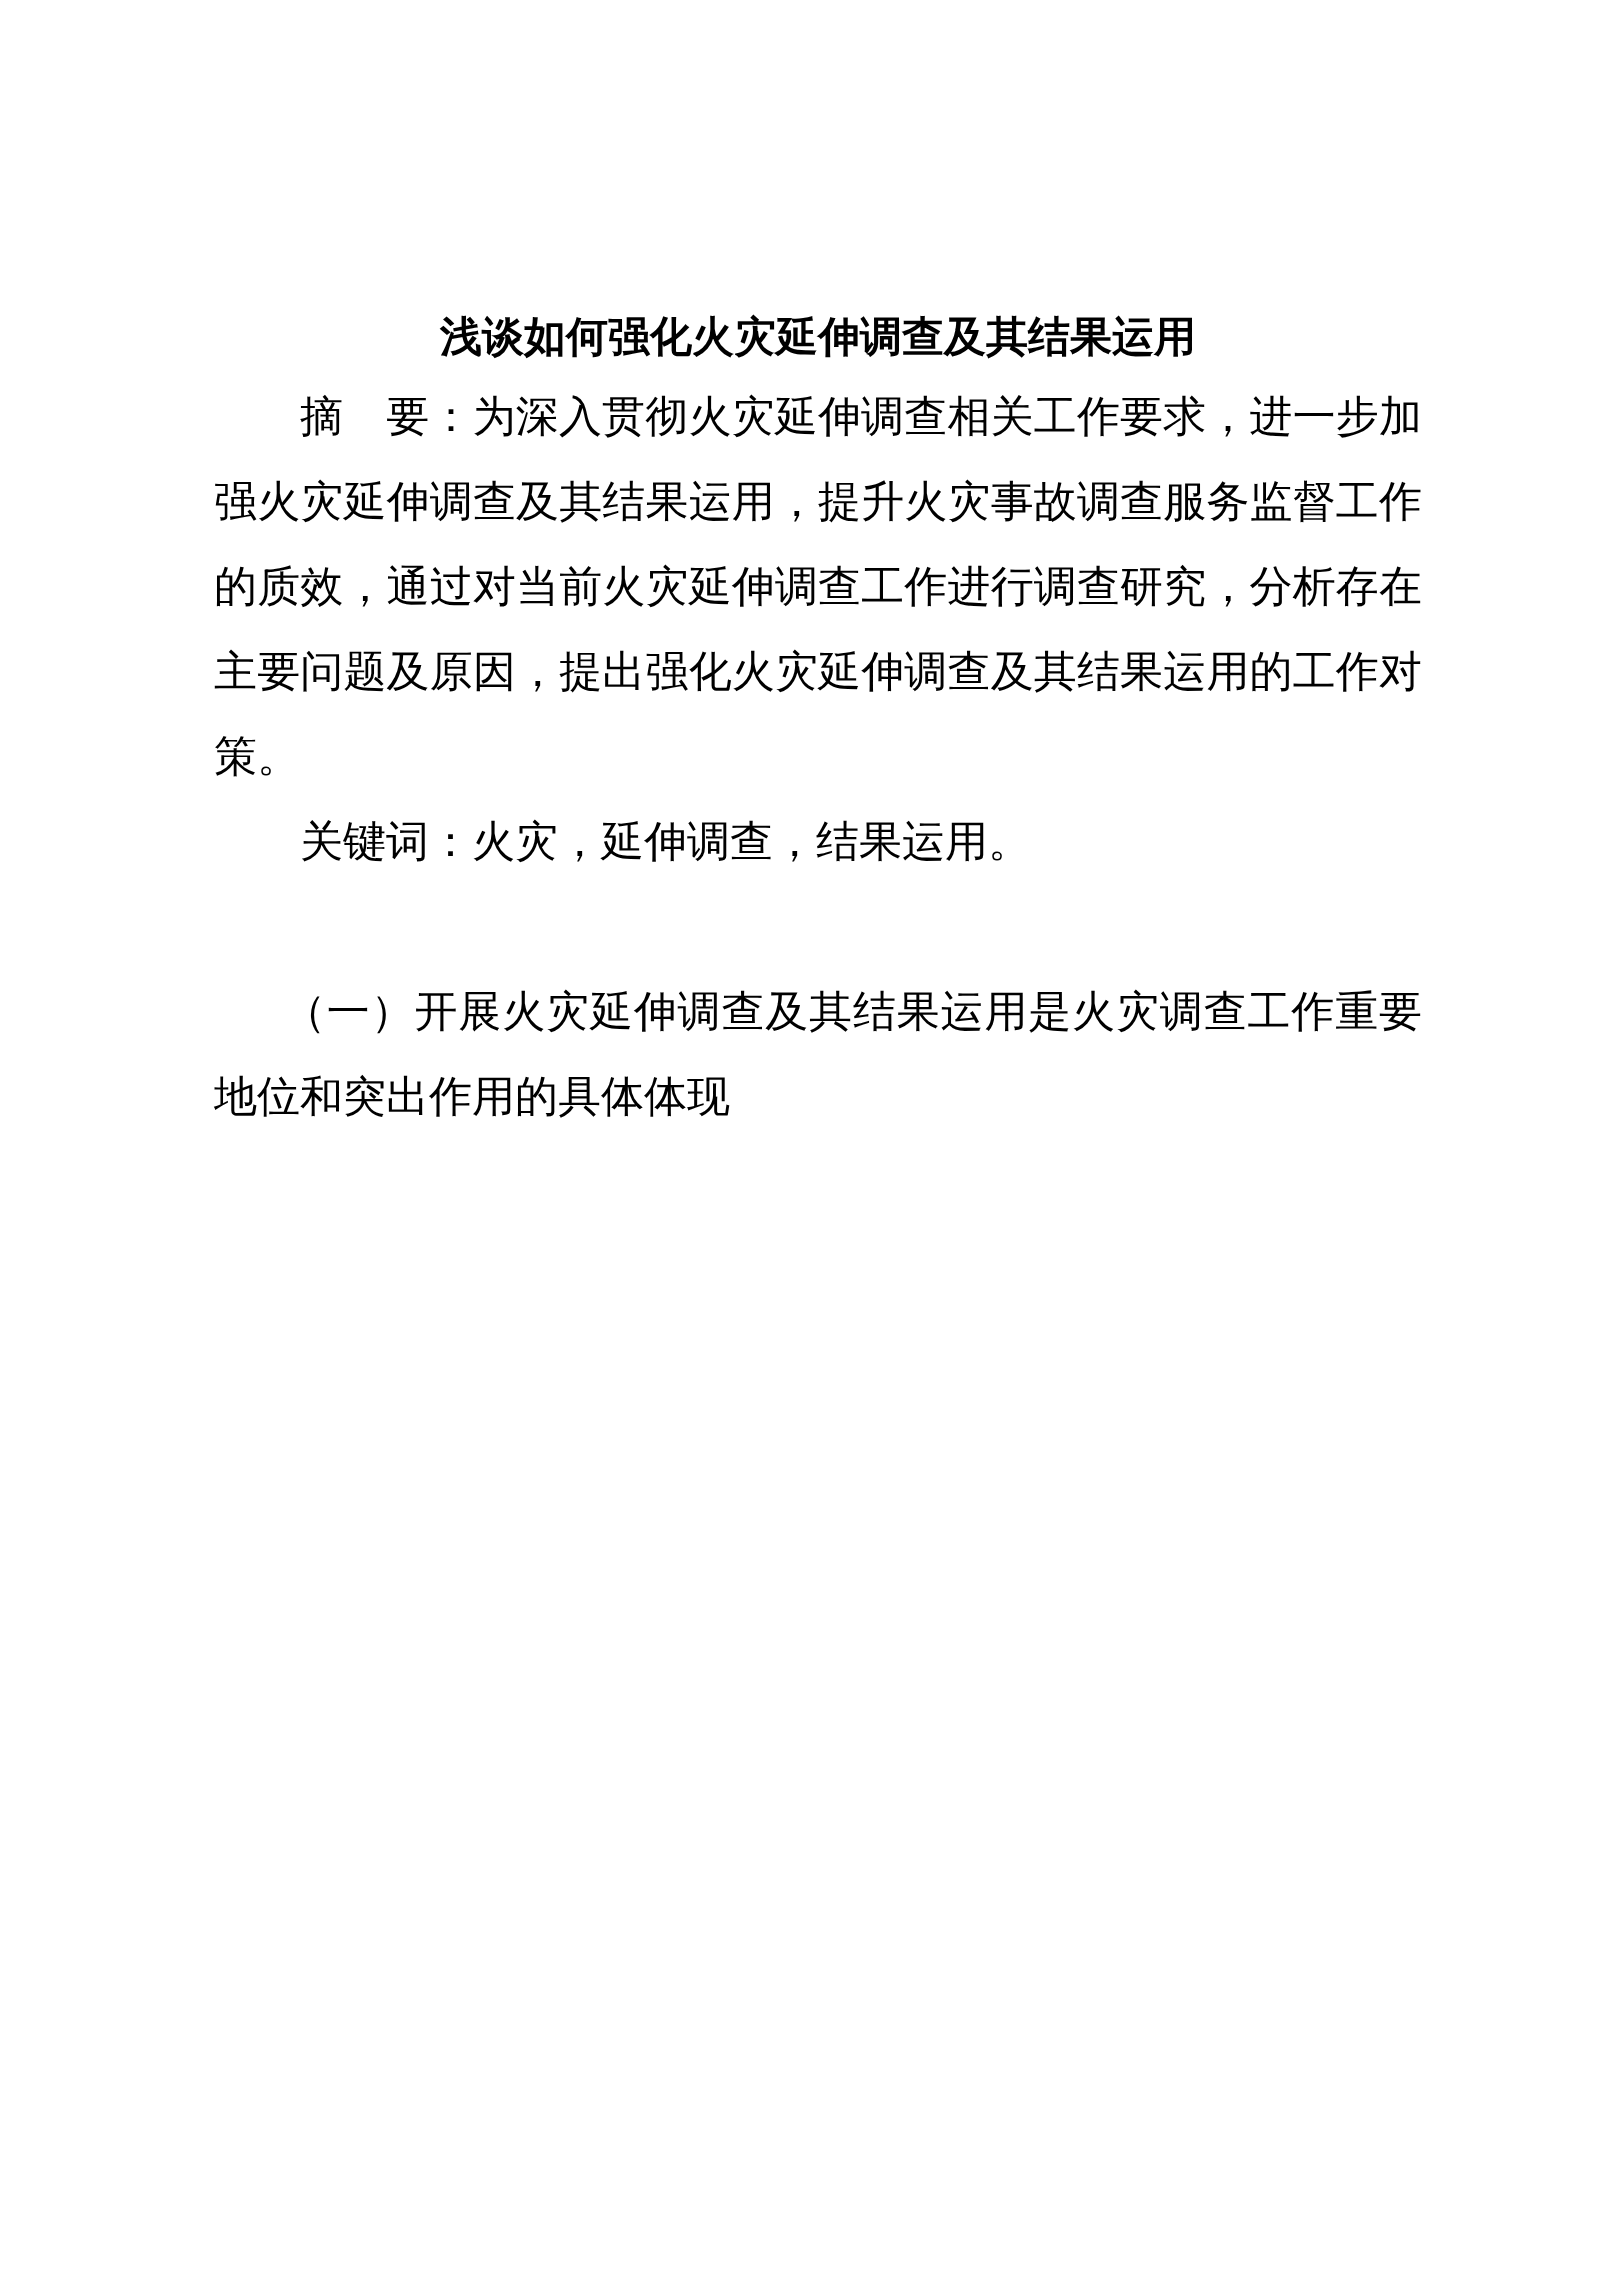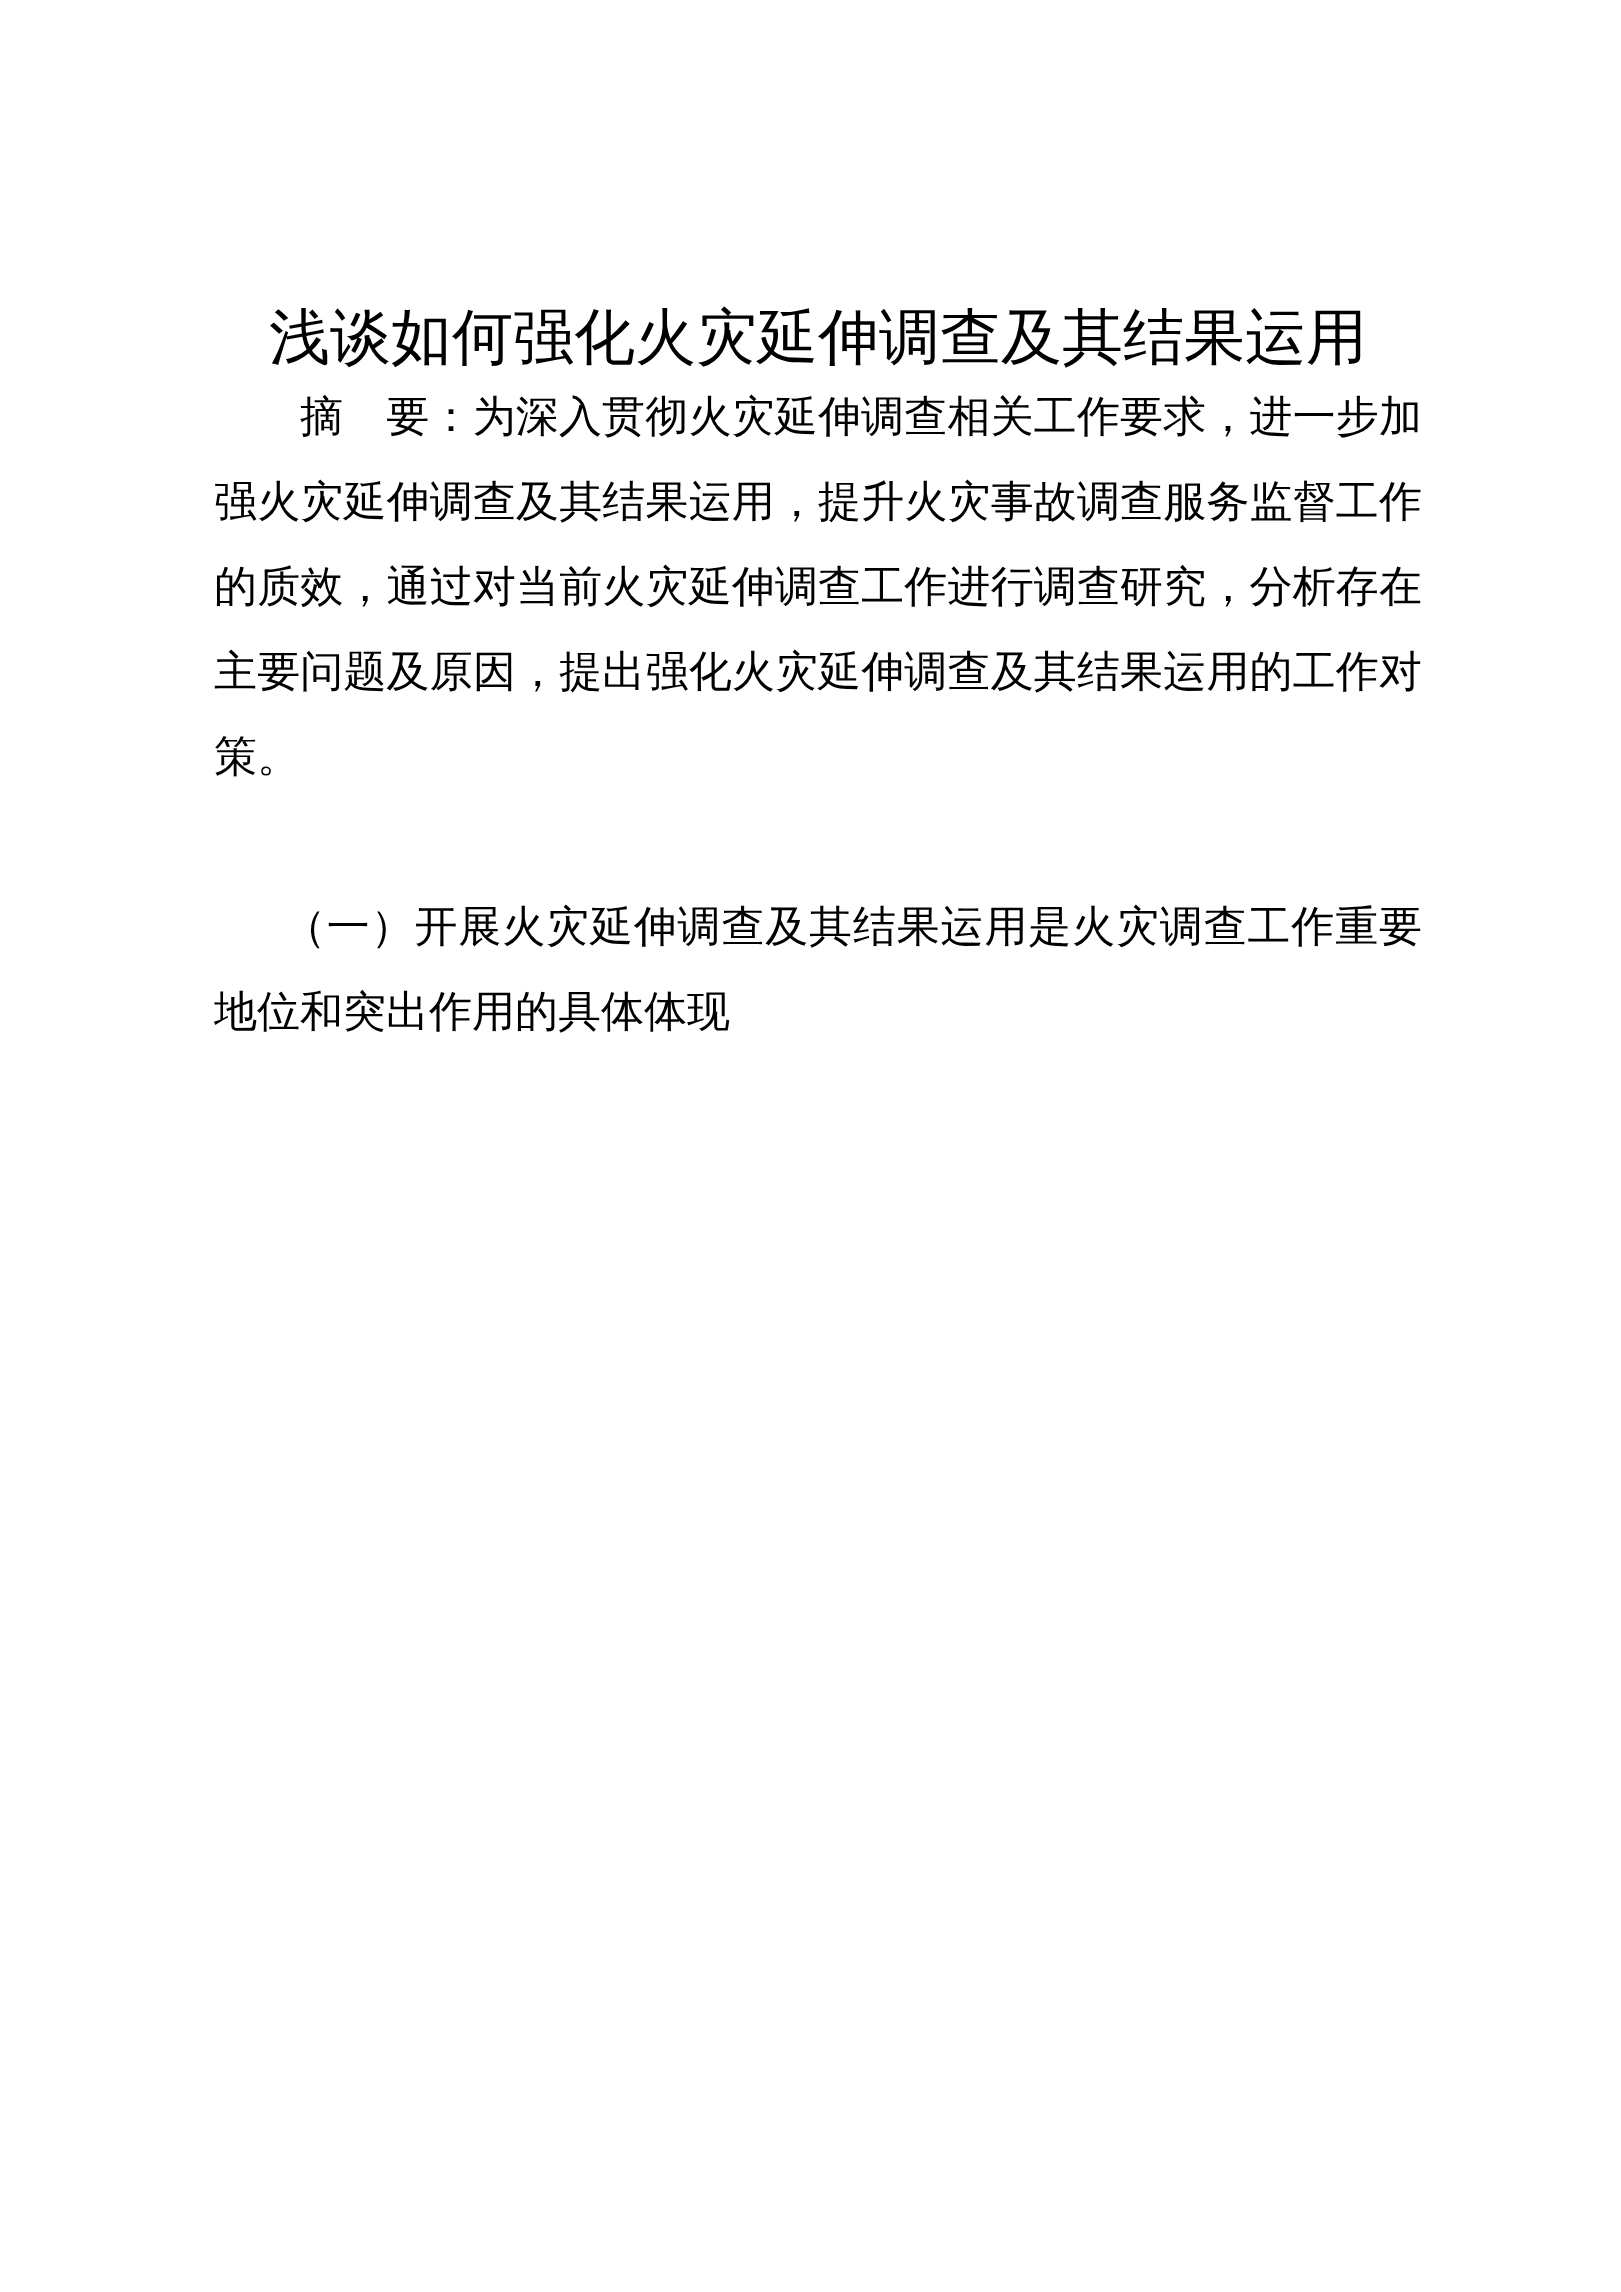--- a/index.html
+++ b/index.html
@@ -19,23 +19,23 @@
     height: 2293px;
     background: #ffffff;
     overflow: hidden;
   }
   .content {
     margin-left: 214px;
     width: 1208px;
   }
   .doc-title {
     margin: 300px 0 0 0;
-    font-size: 61px;
+    font-size: 42px;
     line-height: 74px;
-    font-weight: 400;
+    font-weight: 700;
     text-align: center;
     white-space: nowrap;
   }
   p.para {
     margin: 0;
     font-size: 43px;
     line-height: 85px;
     text-align: justify;
     text-justify: inter-ideograph;
     word-break: break-all;
@@ -50,20 +50,21 @@
 </head>
 <body>
 
 <div class="page">
   <div class="content">
 
     <h1 class="doc-title">浅谈如何强化火灾延伸调查及其结果运用</h1>
 
     <p class="para indent-2 abstract">摘　要：为深入贯彻火灾延伸调查相关工作要求，进一步加强火灾延伸调查及其结果运用，提升火灾事故调查服务监督工作的质效，通过对当前火灾延伸调查工作进行调查研究，分析存在主要问题及原因，提出强化火灾延伸调查及其结果运用的工作对策。</p>
 
+    <p class="para indent-2">关键词：火灾，延伸调查，结果运用。</p>
 
     <div class="blank-line"></div>
 
 
 
     <p class="para indent-16">（一）开展火灾延伸调查及其结果运用是火灾调查工作重要地位和突出作用的具体体现</p>
 
 
   </div>
 </div>

